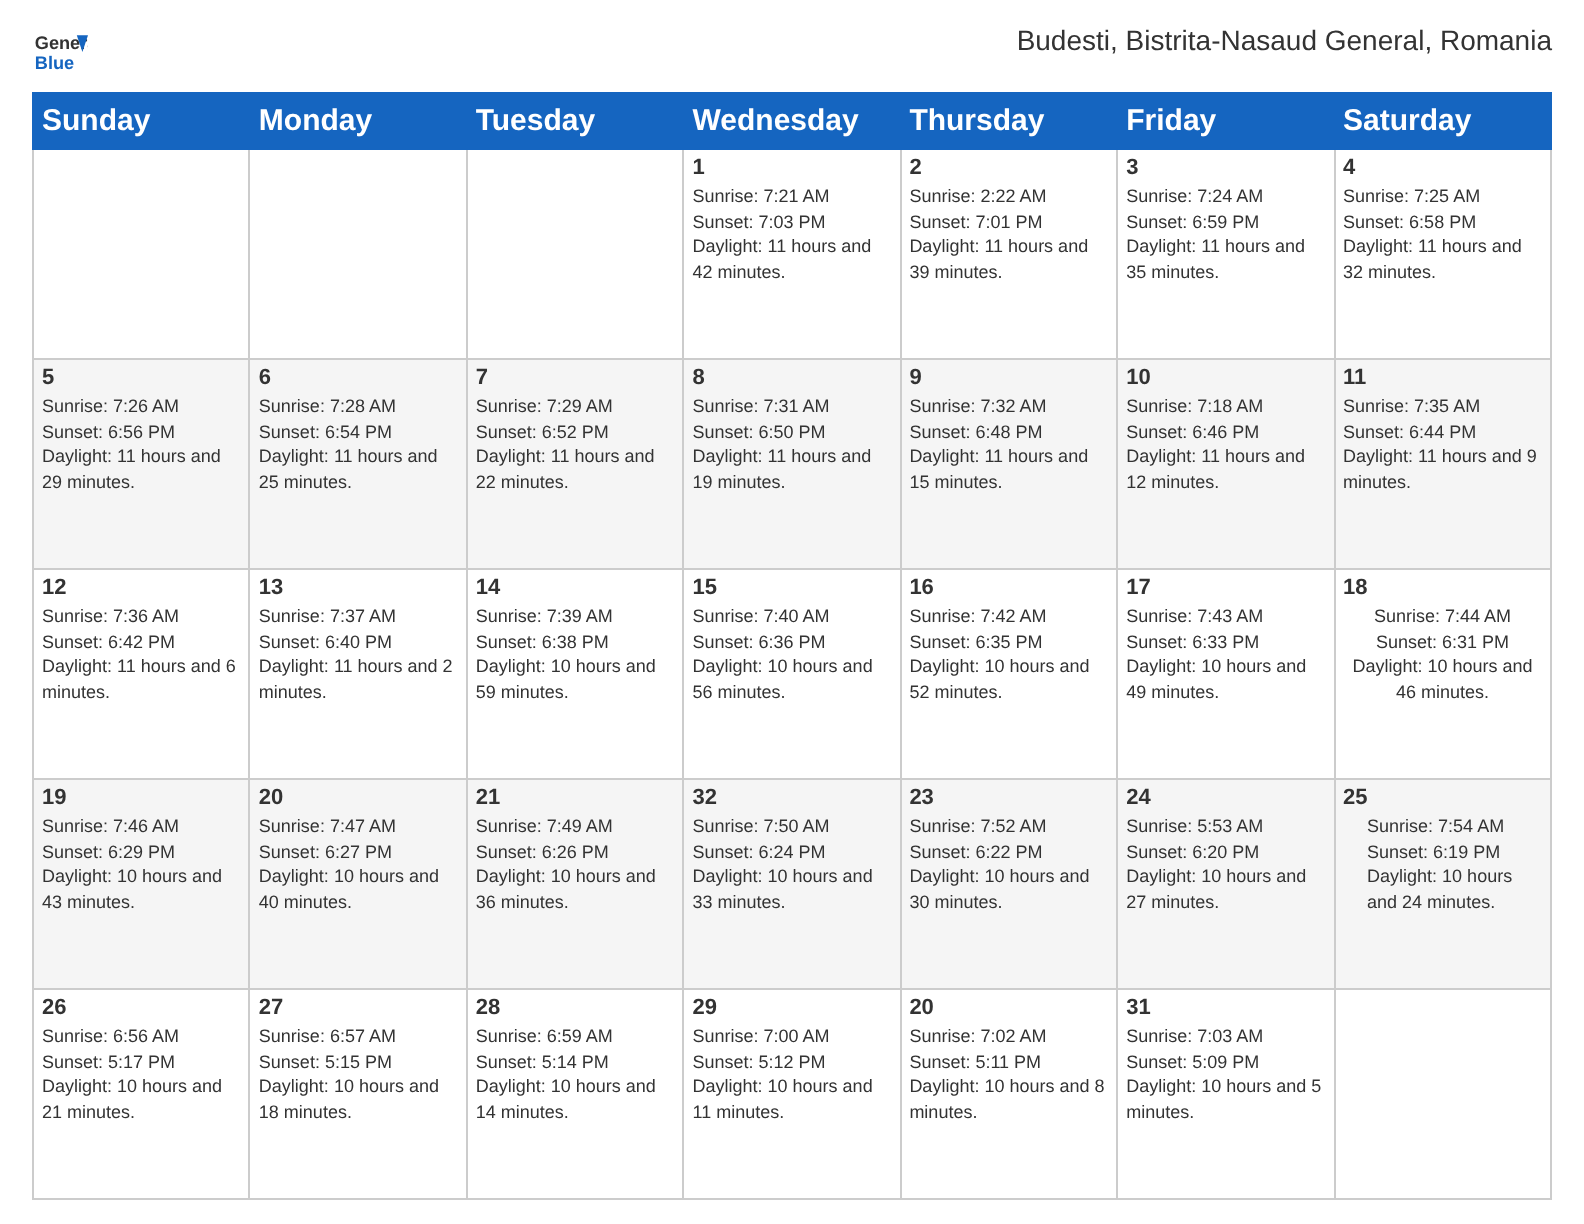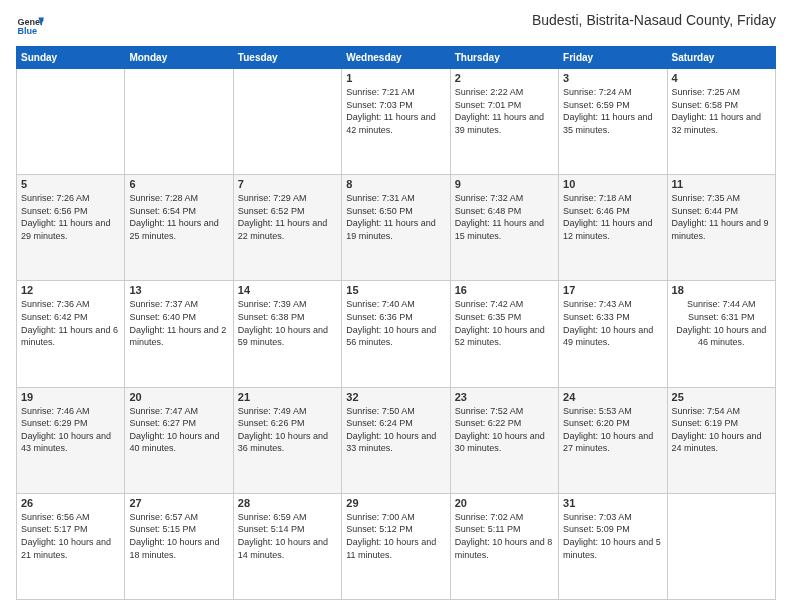--- a/index.html
+++ b/index.html
@@ -48,21 +48,21 @@
     .calendar {
       flex: 1;
       border: 1px solid #ccc;
       border-collapse: collapse;
       width: 100%;
       table-layout: fixed;
     }
     .calendar th {
       background-color: #1565c0;
       color: #fff;
-      font-size: 10px;
+      font-size: 15px;
       font-weight: bold;
       padding: 5px 4px;
       border: 1px solid #1565c0;
       text-align: left;
     }
     .calendar td {
       border: 1px solid #ccc;
       vertical-align: top;
       padding: 3px 4px;
       font-size: 9.5px;
@@ -100,21 +100,21 @@
 <div class="page">
   <div class="header">
     <div class="logo">
       <svg class="logo-icon" viewBox="0 0 40 40">
         <text x="2" y="18" font-size="13" font-weight="bold" fill="#333" font-family="Arial">General</text>
         <text x="2" y="32" font-size="13" font-weight="bold" fill="#1565c0" font-family="Arial">Blue</text>
         <polygon points="32,8 40,8 36,20" fill="#1565c0"></polygon>
       </svg>
     </div>
     <div class="header-right">
-      <div class="location-title">Budesti, Bistrita-Nasaud County, Friday</div>
+      <div class="location-title">Budesti, Bistrita-Nasaud General, Romania</div>
     </div>
   </div>
 
   <table class="calendar">
     <thead>
       <tr>
         <th>Sunday</th>
         <th>Monday</th>
         <th>Tuesday</th>
         <th>Wednesday</th>
@@ -273,21 +273,21 @@
 Daylight: 10 hours and 30 minutes.</div>
           </td>
           <td>
             <span class="day-num">24</span>
             <div class="day-info" style="white-space: pre-line;">Sunrise: 5:53 AM
 Sunset: 6:20 PM
 Daylight: 10 hours and 27 minutes.</div>
           </td>
           <td>
             <span class="day-num">25</span>
-            <div class="day-info" style="white-space: pre-line;">Sunrise: 7:54 AM
+            <div class="day-info" style="white-space: pre-line; margin-left: 12px;">Sunrise: 7:54 AM
 Sunset: 6:19 PM
 Daylight: 10 hours and 24 minutes.</div>
           </td>
         </tr>
         <tr>
           <td>
             <span class="day-num">26</span>
             <div class="day-info" style="white-space: pre-line;">Sunrise: 6:56 AM
 Sunset: 5:17 PM
 Daylight: 10 hours and 21 minutes.</div>

